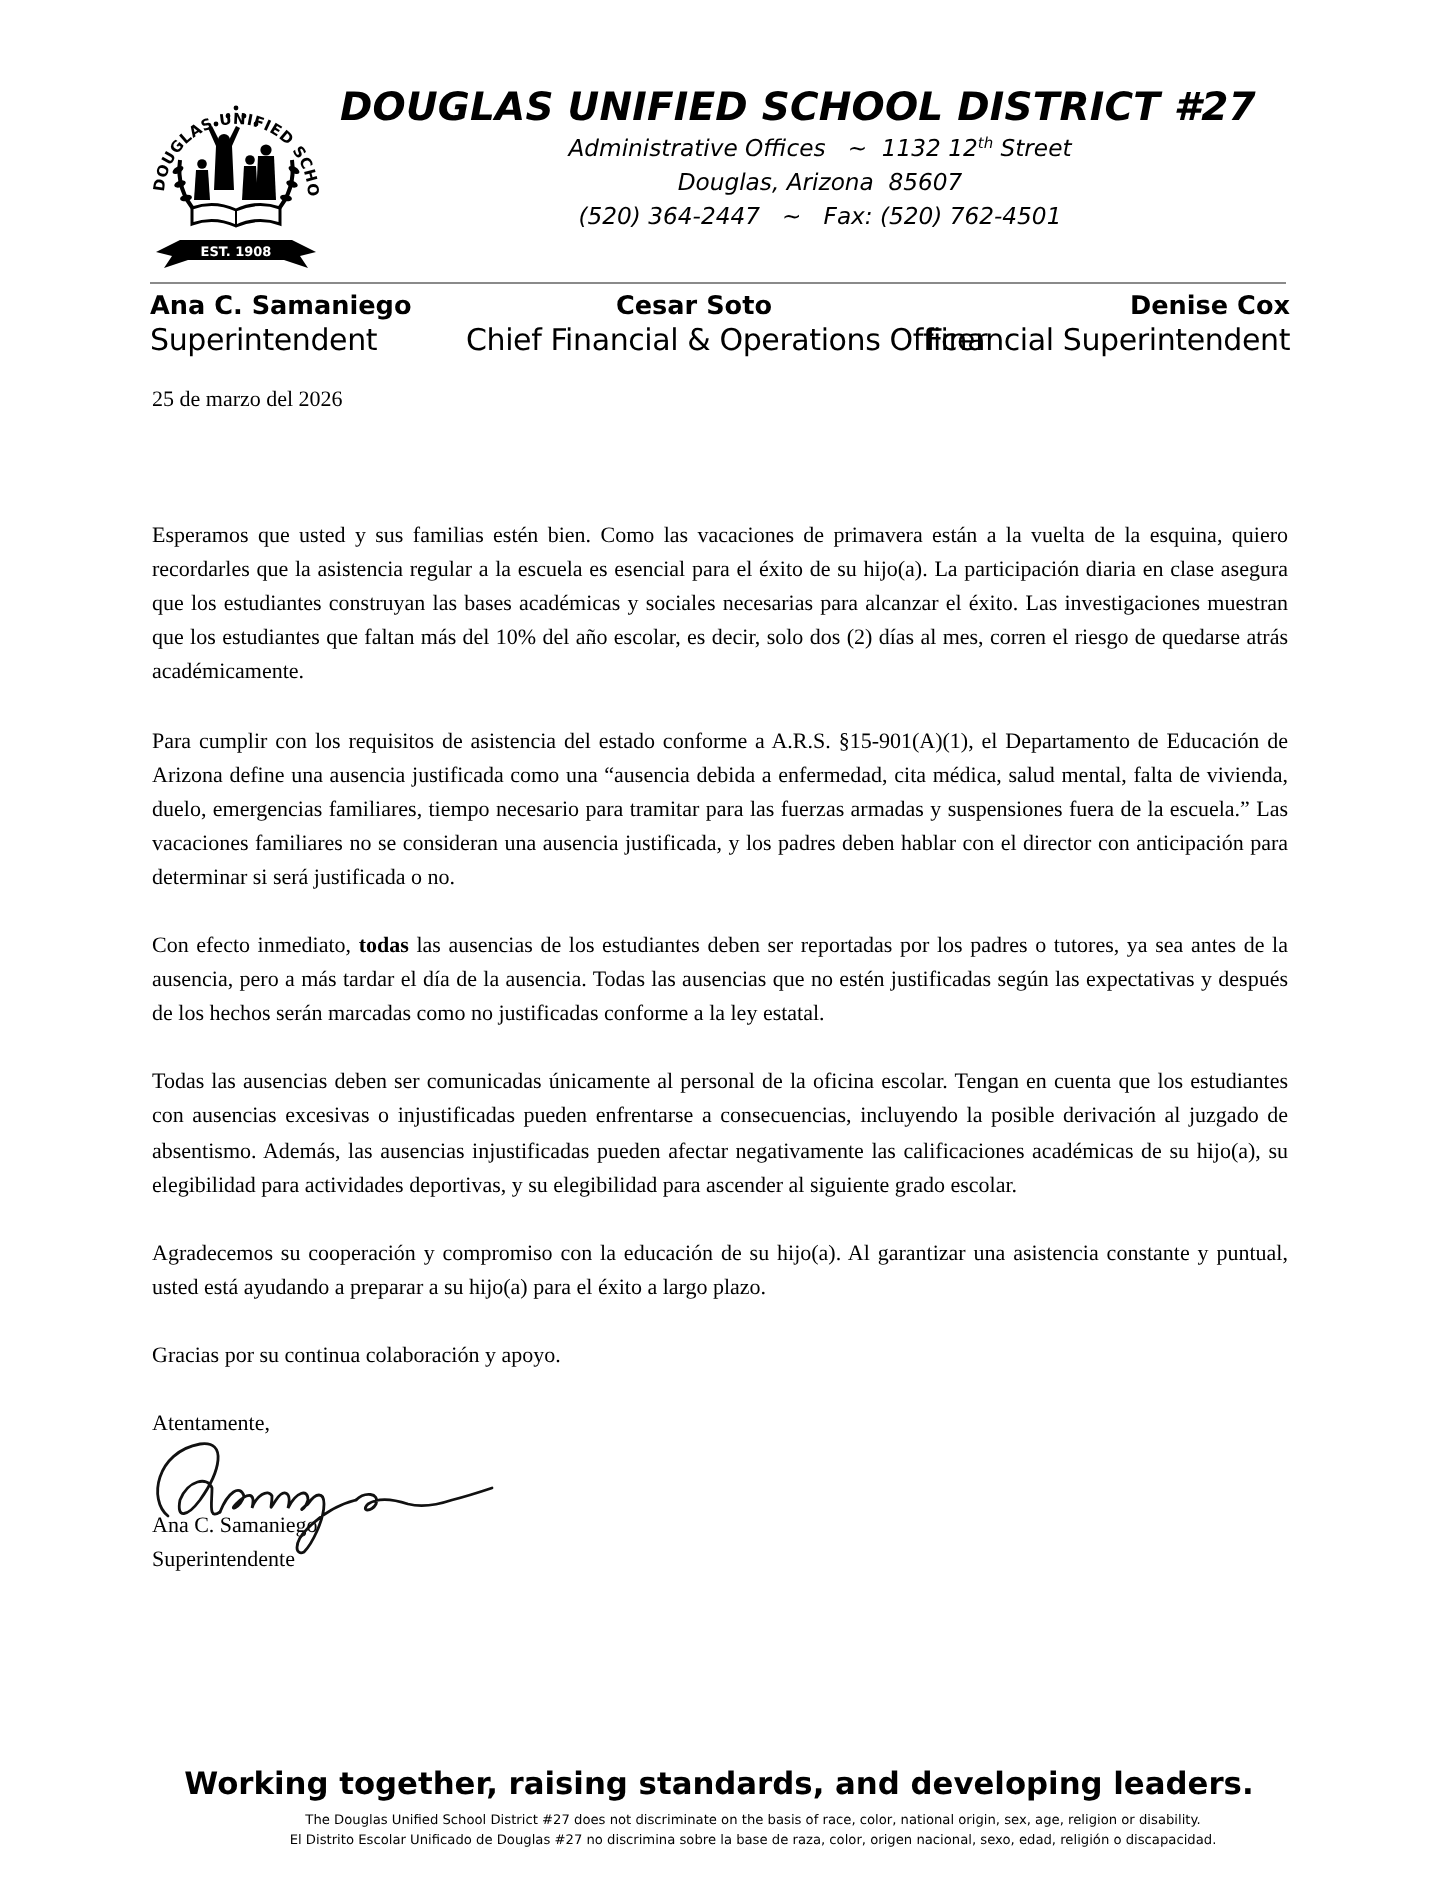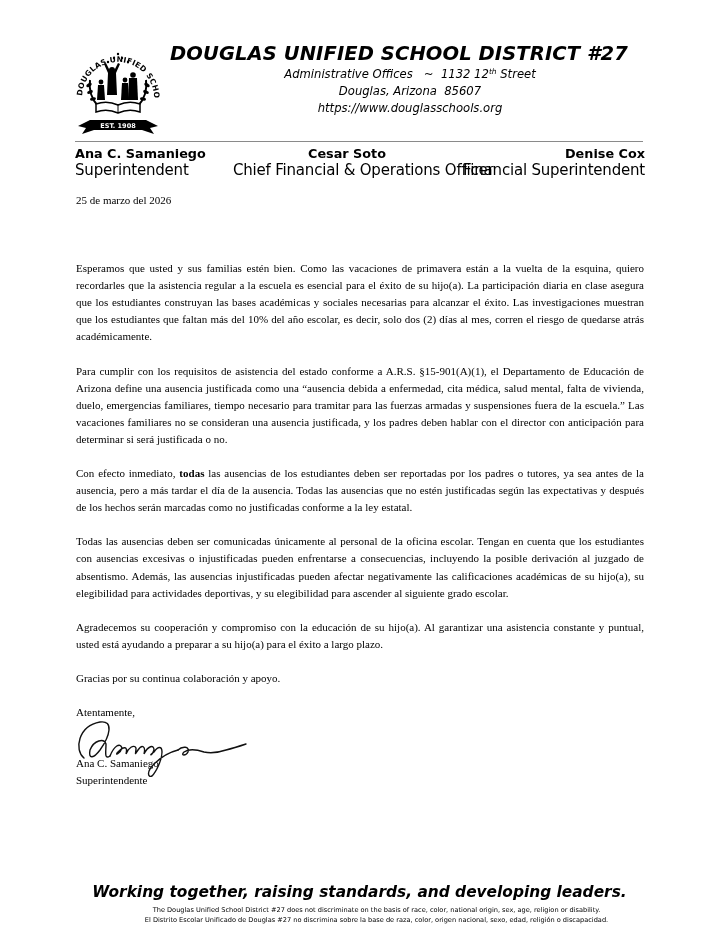--- a/index.html
+++ b/index.html
@@ -60,21 +60,21 @@
     .closing-block { position: relative; }
     .signature {
       position: absolute; left: -6px; top: 12px; width: 200px; height: 62px;
       pointer-events: none;
     }
 
     .footer-motto {
       position: absolute; left: 0; top: 883px; width: 719px;
       text-align: center;
       font-family: "DejaVu Sans", sans-serif;
-      font-weight: bold; font-style: italic;
+      font-weight: bold; 
       font-size: 15.4px; white-space: nowrap;
     }
     .footer-notice {
       position: absolute; left: 0; top: 906px; width: 719px;
       text-align: center;
       font-family: "DejaVu Sans", sans-serif;
       font-size: 6.6px; line-height: 9.6px; margin-left: 17px;
     }
     .footer-notice div { white-space: nowrap; }
   </style>
@@ -133,21 +133,21 @@
     <path d="M8 86 L20 80 L76 80 L88 86 L80 88 L84 94 L72 90 L24 90 L12 94 L16 88 Z" fill="#000"></path>
     <text x="48" y="88" text-anchor="middle" font-family="DejaVu Sans, sans-serif" font-size="6.5" font-weight="bold" fill="#fff">EST. 1908</text>
   </svg>
 </div>
 
 <div class="district-title">DOUGLAS UNIFIED SCHOOL DISTRICT #27</div>
 
 <div class="address-block">
   <div><span>Administrative Offices   ~  1132 12</span><sup>th</sup><span> Street</span></div>
   <div>Douglas, Arizona  85607</div>
-  <div>https://www.douglasschools.org</div>
+  <div>(520) 364-2447   ~   Fax: (520) 762-4501</div>
 </div>
 
 <div class="divider"></div>
 
 <div class="officers">
   <div class="officer left">
     <div class="name">Ana C. Samaniego</div>
     <div class="role">Superintendent</div>
   </div>
   <div class="officer center">

